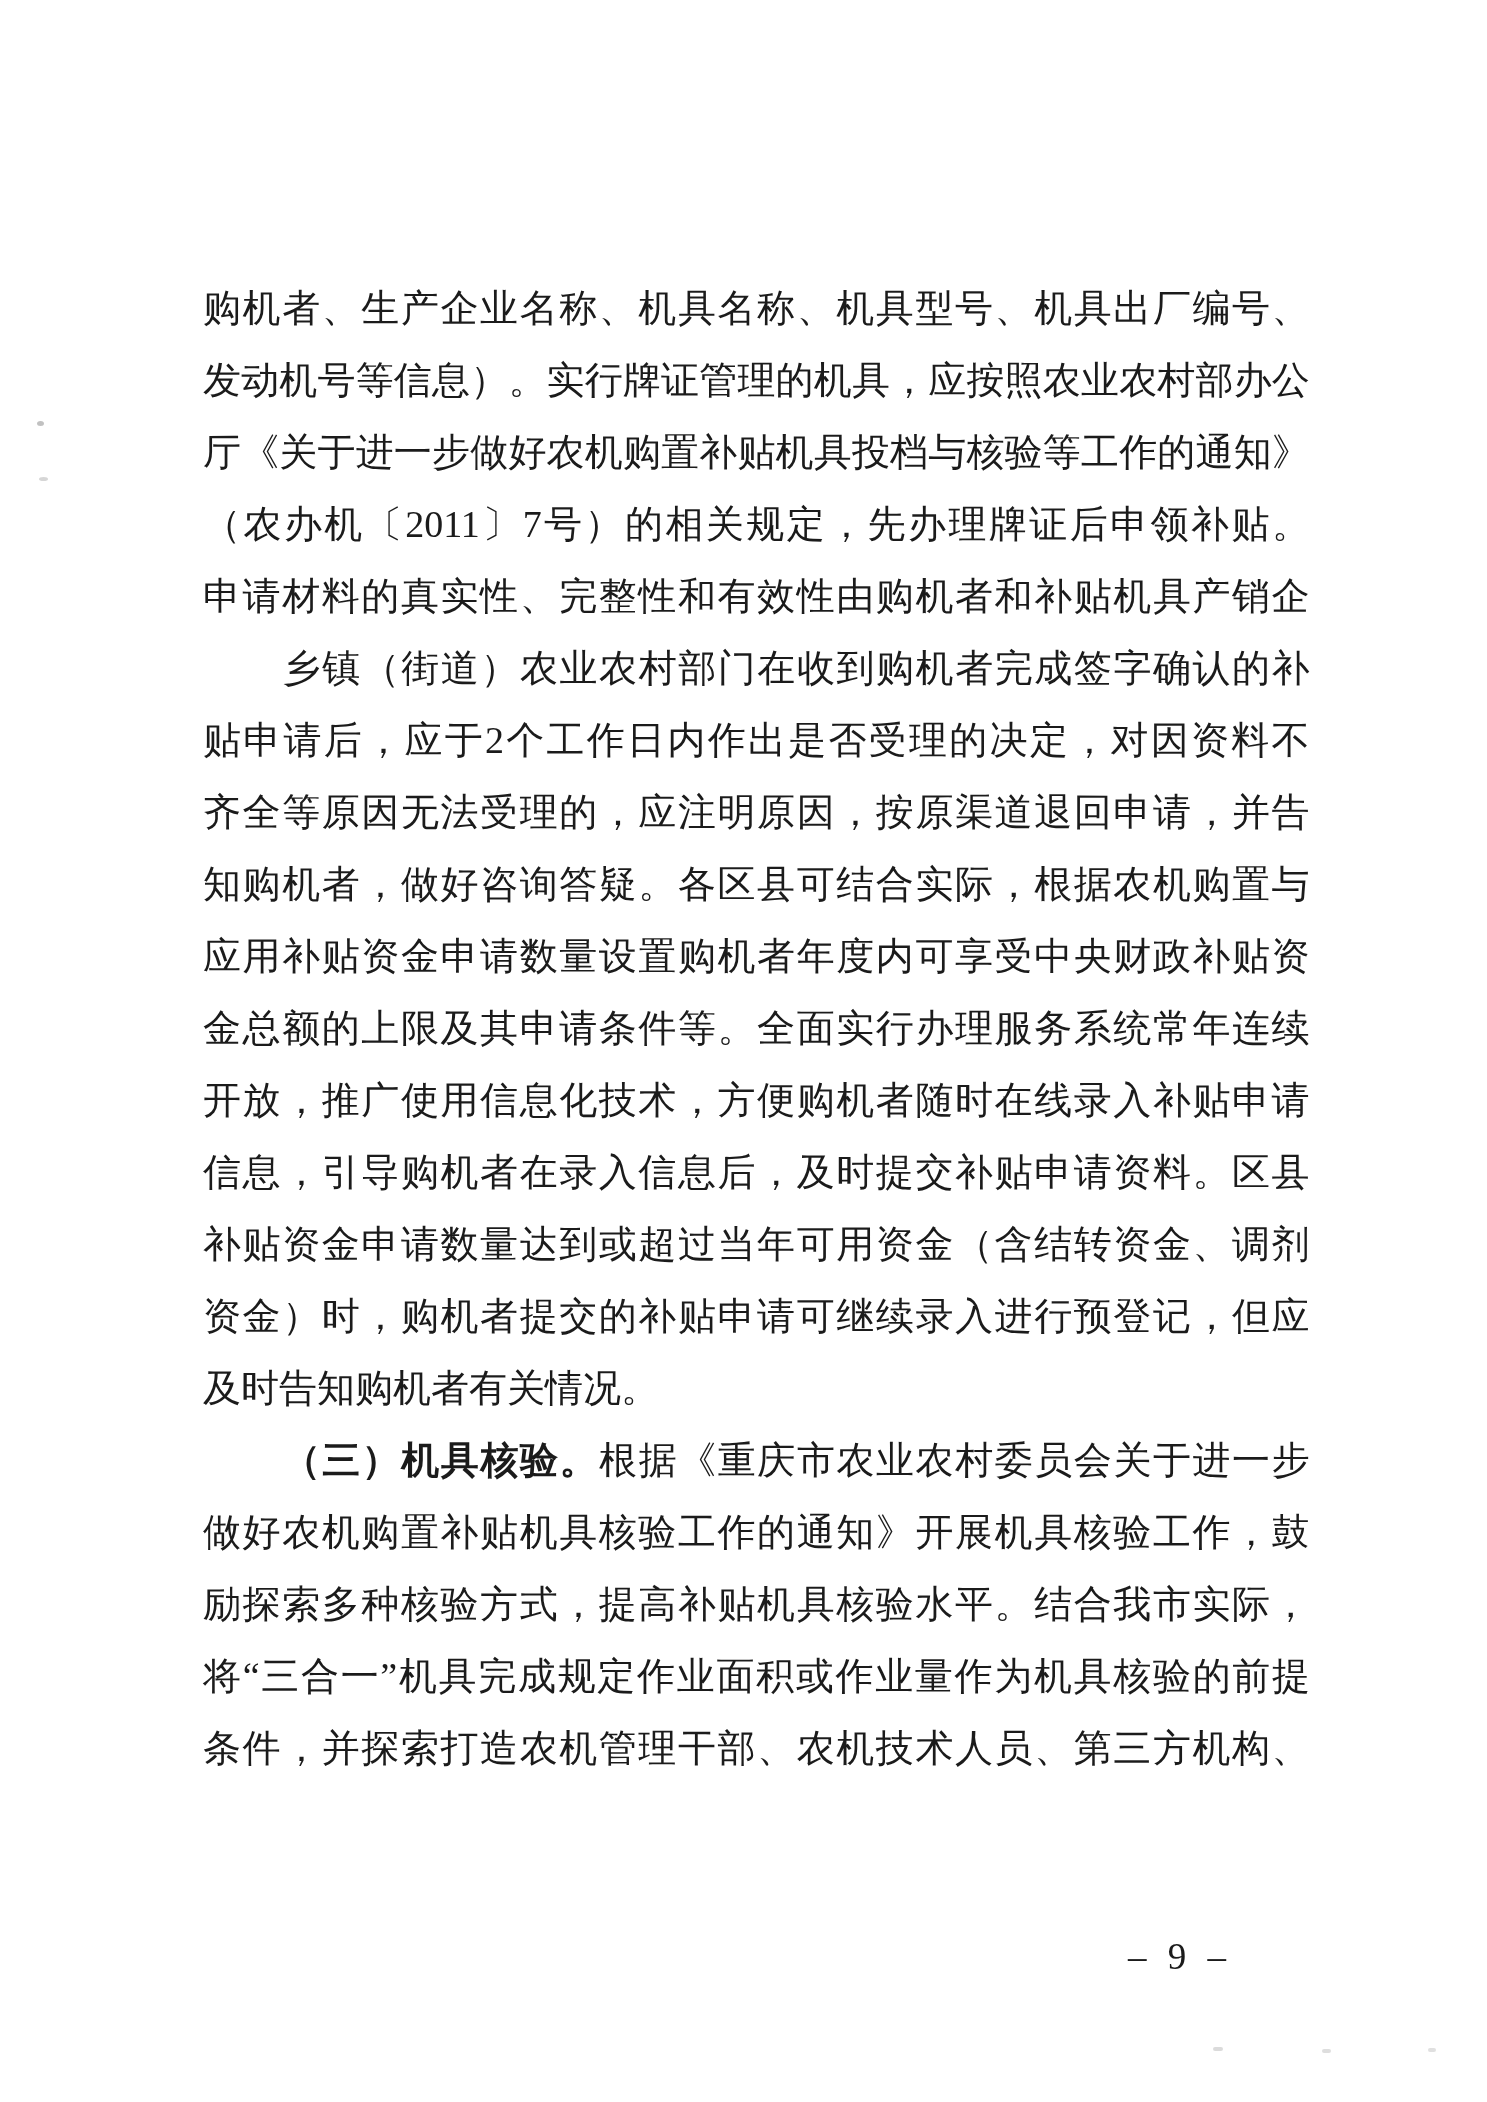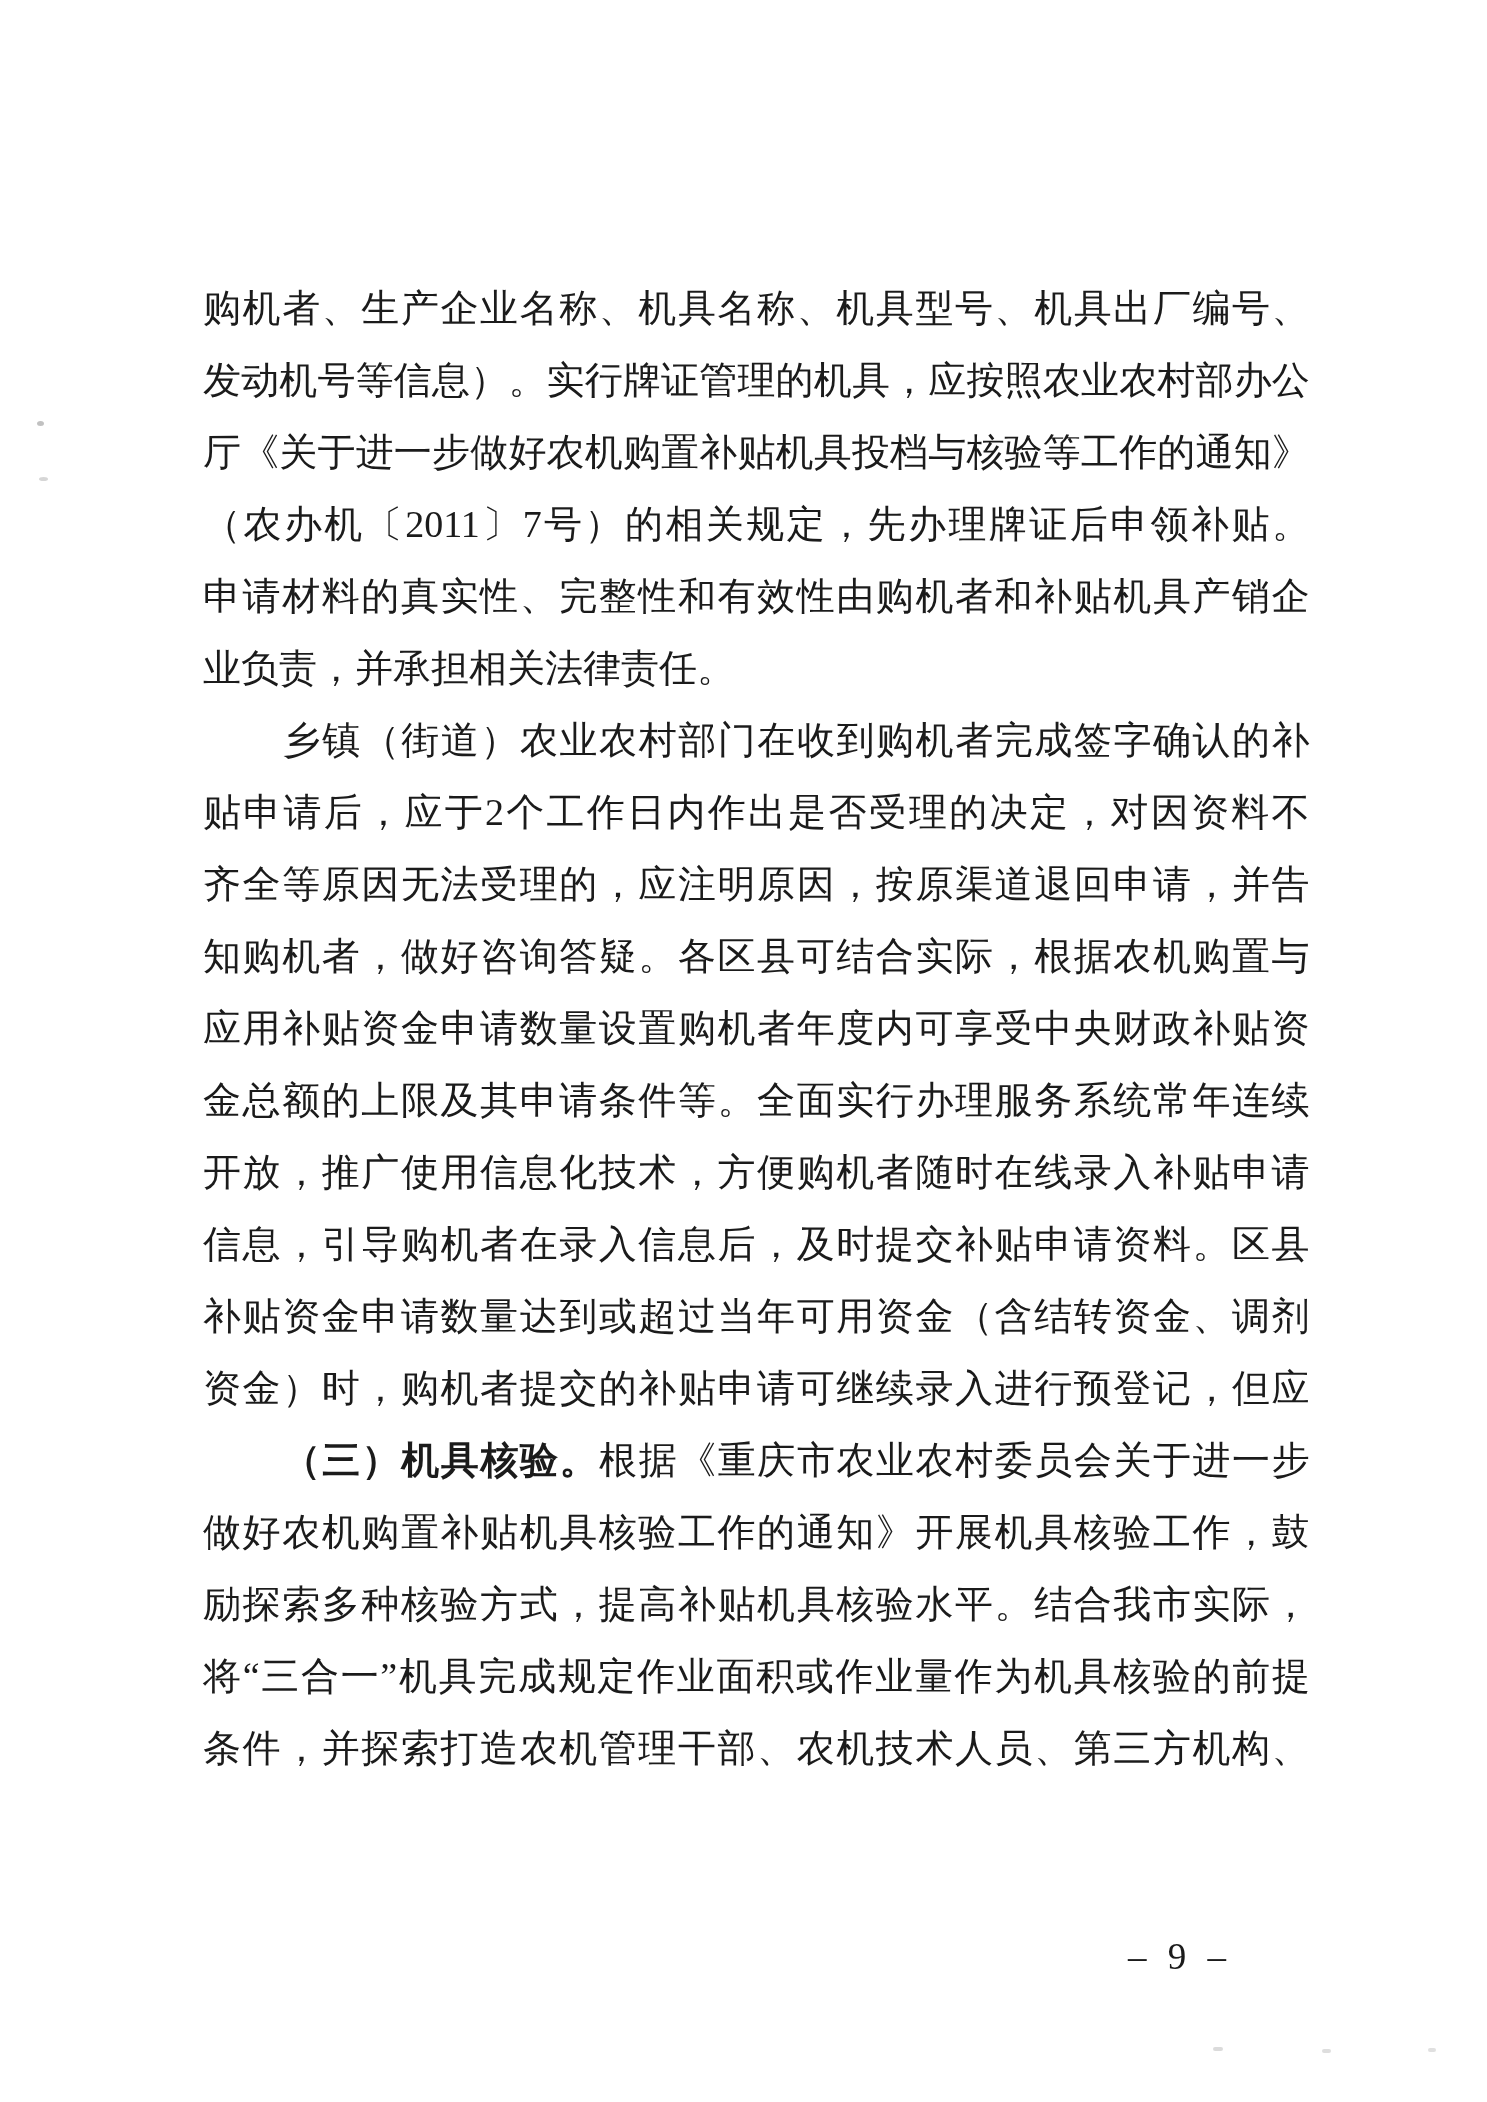--- a/index.html
+++ b/index.html
@@ -215,21 +215,20 @@
           <span class="ch">者</span>
           <span class="ch">和</span>
           <span class="ch">补</span>
           <span class="ch">贴</span>
           <span class="ch">机</span>
           <span class="ch">具</span>
           <span class="ch">产</span>
           <span class="ch">销</span>
           <span class="ch">企</span>
         </div>
-        <div class="line"><span class="">业负责，并承担相关法律责任。</span></div>
       </div>
       <div class="paragraph">
         <div class="line justify">
           <span class="indent"></span>
           <span class="ch">乡</span>
           <span class="ch">镇</span>
           <span class="ch">（</span>
           <span class="ch">街</span>
           <span class="ch">道</span>
           <span class="ch">）</span>
@@ -517,20 +516,21 @@
           <span class="ch">入</span>
           <span class="ch">进</span>
           <span class="ch">行</span>
           <span class="ch">预</span>
           <span class="ch">登</span>
           <span class="ch">记</span>
           <span class="ch">，</span>
           <span class="ch">但</span>
           <span class="ch">应</span>
         </div>
+        <div class="line"><span class="">及时告知购机者有关情况。</span></div>
       </div>
       <div class="paragraph">
         <div class="line justify">
           <span class="indent"></span>
           <span class="ch bold">（</span>
           <span class="ch bold">三</span>
           <span class="ch bold">）</span>
           <span class="ch bold">机</span>
           <span class="ch bold">具</span>
           <span class="ch bold">核</span>

